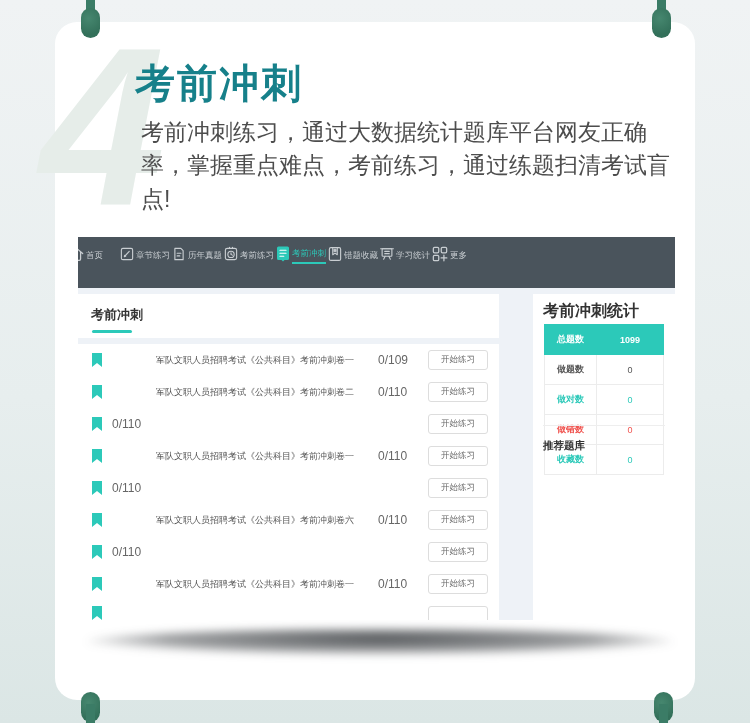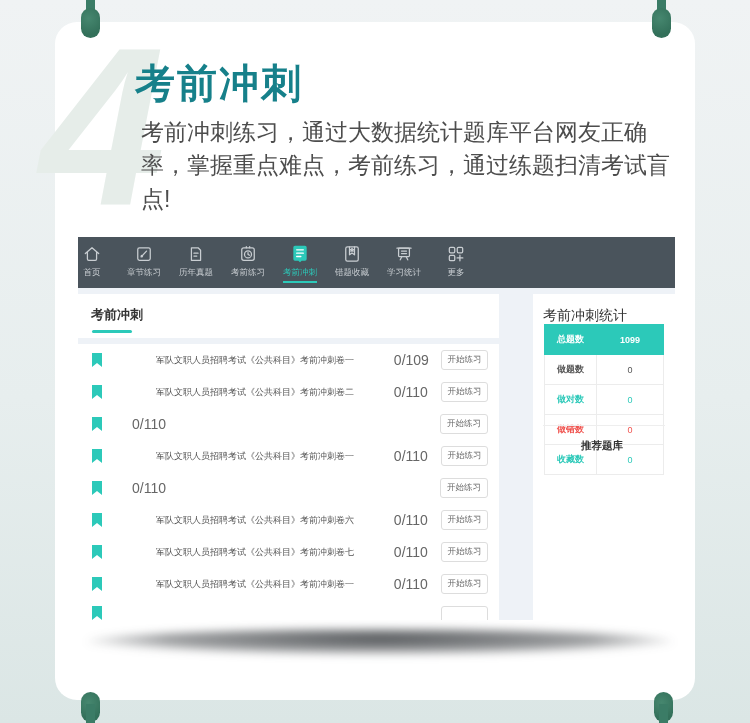--- a/index.html
+++ b/index.html
@@ -28,49 +28,49 @@
   .pin.tl{left:81px;top:0;}  .pin.tr{left:652px;top:0;}
   .pin.bl{left:81px;top:692px;} .pin.br{left:654px;top:692px;}
   
   .watermark{position:absolute;left:40px;top:14px;z-index:1;font-size:225px;line-height:1;
     font-weight:bold;font-style:italic;color:#e6ede9;user-select:none;}
   .hero-title{position:absolute;left:135px;top:56px;z-index:2;font-size:40px;font-weight:bold;color:var(--title-teal);letter-spacing:2px;}
   .hero-desc{position:absolute;left:141px;top:116px;z-index:2;width:534px;font-size:23px;line-height:1.45;color:#4d4d4d;}
   
   .app{position:absolute;left:78px;top:237px;width:597px;height:383px;z-index:2;background:var(--content-bg);overflow:hidden;}
   .navbar{height:51px;background:var(--nav-bg);display:flex;align-items:flex-start;padding-top:7px;margin-left:-12px;}
-  .nav-item{width:52px;display:flex;flex-direction:column;align-items:center;cursor:pointer;}
+  .nav-item{width:52px;display:flex;align-items:center;cursor:pointer;}
   .nav-item svg{width:20px;height:20px;stroke:var(--nav-inactive);fill:none;stroke-width:1.5;stroke-linecap:round;stroke-linejoin:round;}
   .nav-label{margin-top:3px;font-size:8.5px;color:var(--nav-inactive);white-space:nowrap;}
   .nav-item.active .nav-label{color:var(--accent);border-bottom:2px solid var(--accent);padding-bottom:2px;}
   .content{position:relative;height:332px;}
   .panel{background:#fff;position:absolute;}
   .panel-head{position:absolute;left:0;top:6px;width:421px;height:44px;}
   .panel-head .hd{position:absolute;left:13px;top:12px;font-size:13px;font-weight:bold;color:var(--text-dark);}
   .panel-head .hd-underline{position:absolute;left:14px;top:36px;width:40px;height:3px;background:var(--accent);border-radius:2px;}
   .panel-list{left:0;top:56px;width:421px;height:276px;overflow:hidden;}
   .row{height:32px;display:flex;align-items:center;padding-left:14px;}
   .bm{width:10px;height:14px;background:var(--accent);flex:0 0 auto;
     clip-path:polygon(0 0,100% 0,100% 100%,50% 72%,0 100%);}
   .row-title{margin-left:54px;width:212px;font-size:9px;color:var(--text-mid);white-space:nowrap;overflow:hidden;}
-  .row-count{width:48px;font-size:14px;color:#666;margin-left:30px;}
-  .row-btn{margin-left:auto;margin-right:11px;width:48px;height:20px;background:#fff;border:1px solid #ddd;
+  .row-count{width:48px;font-size:12px;color:#666;margin-left:10px;}
+  .row-btn{margin-left:auto;margin-right:11px;width:60px;height:20px;background:#fff;border:1px solid #ddd;
     border-radius:3px;font-size:8.5px;color:#666;font-family:inherit;cursor:pointer;padding:0;}
   .row.partial{align-items:flex-start;padding-top:6px;}
   
   .panel-stats{left:455px;top:6px;width:142px;height:326px;}
-  .stats-hd{position:absolute;left:10px;top:13px;font-size:14px;font-weight:normal;color:var(--text-dark);}
+  .stats-hd{position:absolute;left:10px;top:7px;font-size:16px;font-weight:bold;color:var(--text-dark);}
   .stats-table{position:absolute;left:11px;top:30px;width:120px;border-collapse:collapse;}
   .stats-table td{border:1px solid #ececec;height:30px;font-size:9px;text-align:center;color:var(--text-mid);}
   .stats-table td.c1{width:52px;font-weight:bold;}
   .stats-table tr.thead td{background:var(--accent);color:#fff;font-weight:bold;border-color:var(--accent);}
   .stats-table td.teal{color:var(--accent);}
   .stats-table td.red{color:var(--red);}
   .stats-divider{position:absolute;left:10px;top:131px;width:122px;height:1px;background:#eee;}
-  .recommend-hd{position:absolute;left:10px;top:145px;font-size:10.5px;font-weight:bold;color:var(--text-dark);margin-left:38px;}
+  .recommend-hd{position:absolute;left:10px;top:145px;font-size:10.5px;font-weight:bold;color:var(--text-dark);}
   
   .app-shadow{position:absolute;left:86px;top:629px;width:588px;height:26px;z-index:1;border-radius:50%;
     background:radial-gradient(ellipse at 50% 38%,rgba(42,46,50,.8) 0%,rgba(42,46,50,.45) 52%,rgba(42,46,50,0) 74%);
     filter:blur(4px);}
 </style>
 </head>
 <body>
 
 <div class="card"></div>
 
@@ -201,21 +201,20 @@
 
   <div class="row">
     <span class="bm"></span>
     <span class="row-title">军队文职人员招聘考试《公共科目》考前冲刺卷六</span>
     <span class="row-count">0/110</span>
     <button class="row-btn">开始练习</button>
   </div>
 
   <div class="row">
     <span class="bm"></span>
-    <span class="row-title">军队文职人员招聘考试《公共科目》考前冲刺卷七</span>
     <span class="row-count">0/110</span>
     <button class="row-btn">开始练习</button>
   </div>
 
   <div class="row">
     <span class="bm"></span>
     <span class="row-title">军队文职人员招聘考试《公共科目》考前冲刺卷一</span>
     <span class="row-count">0/110</span>
     <button class="row-btn">开始练习</button>
   </div>

